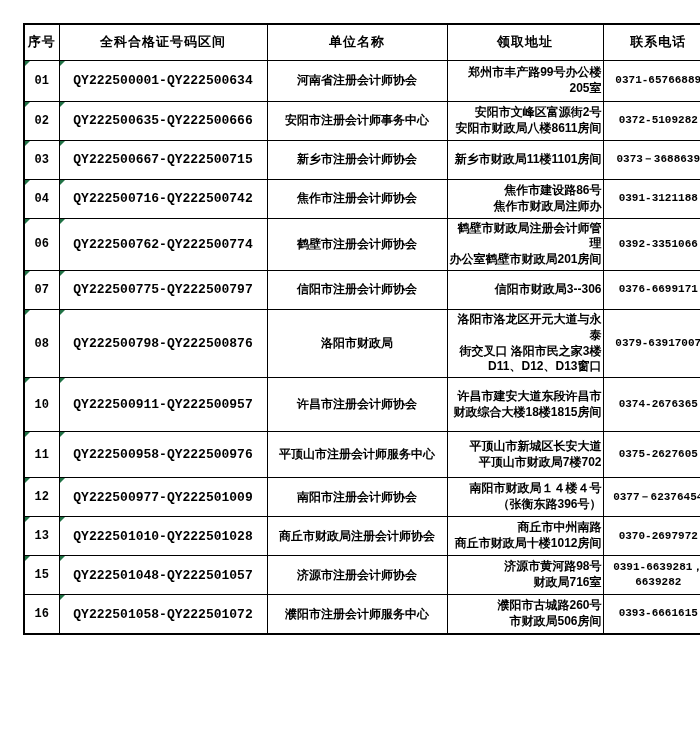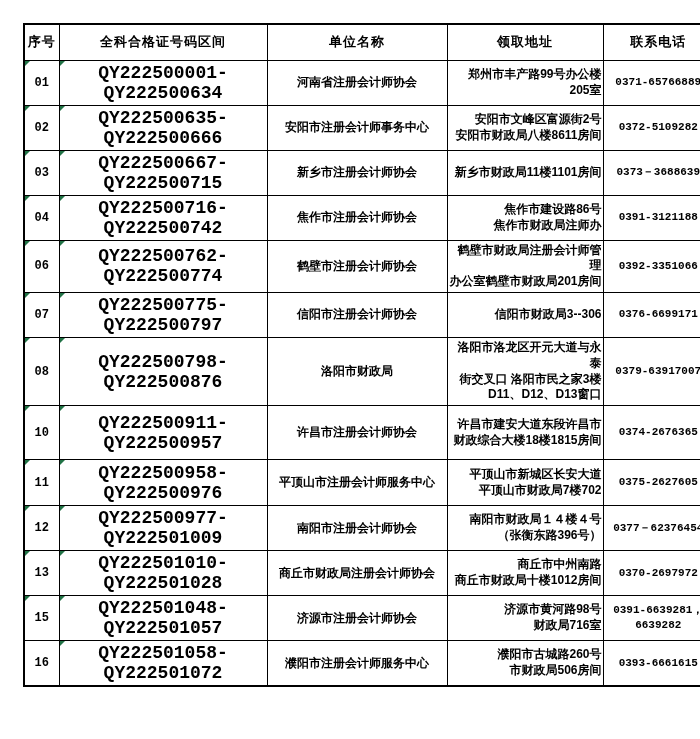--- a/index.html
+++ b/index.html
@@ -40,21 +40,21 @@
   th {
     font-size: 13px;
     font-weight: 700;
     letter-spacing: 1px;
   }
   td.c-no, td.c-range, td.c-phone {
     font-family: "Liberation Mono", "DejaVu Sans Mono", monospace;
     font-weight: 700;
   }
   td.c-no    { font-size: 12px; }
-  td.c-range { font-size: 18px; letter-spacing: 0; }
+  td.c-range { font-size: 13px; letter-spacing: 0; }
   td.c-unit  { font-size: 12px; font-weight: 700; }
   td.c-addr  { font-size: 12px; font-weight: 700; line-height: 1.32; text-align: right; }
   td.c-phone { font-size: 11px; line-height: 1.4; }
   .line { display: block; }
   .tri {
     position: absolute;
     top: 0;
     left: 0;
     width: 0;
     height: 0;

